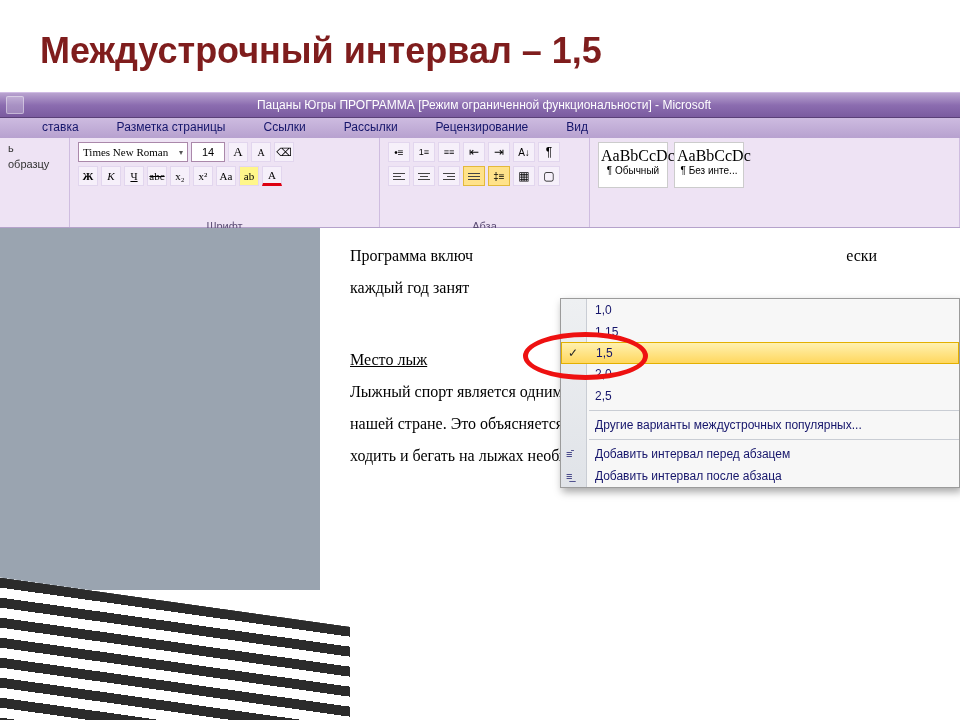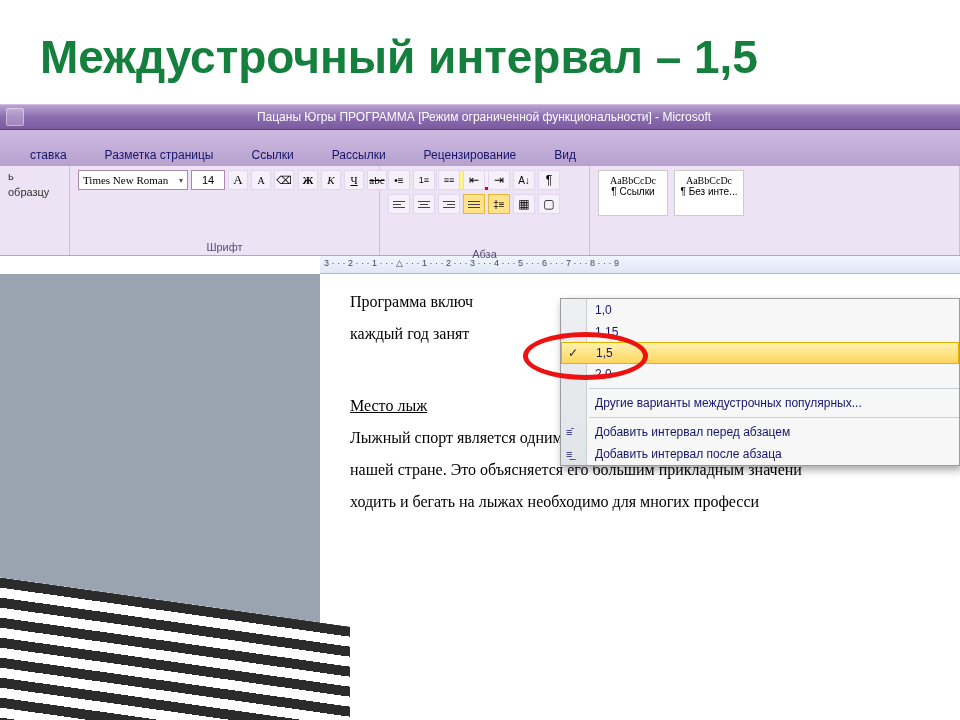--- a/index.html
+++ b/index.html
@@ -9,23 +9,23 @@
     height: 720px;
     background: #fff;
     font-family: "Segoe UI", Tahoma, Arial, sans-serif;
     font-size: 12px;
     overflow: hidden;
     position: relative;
   }
   .slide-title {
     padding: 30px 40px 20px;
     font-family: Arial, sans-serif;
-    font-size: 46px;
+    font-size: 36px;
     font-weight: bold;
-    color: #15803d;
+    color: #7f1d1d;
   }
   .word-window {
     position: relative;
     width: 960px;
   }
   .titlebar {
     height: 26px;
     background: linear-gradient(#b9a3d0, #8c6db0, #7a5b9f);
     border-top: 1px solid #d0bce4;
     border-bottom: 1px solid #5a4078;
@@ -44,26 +44,26 @@
     border: 1px solid rgba(255,255,255,.4);
     border-radius: 2px;
   }
   .title-text {
     position: absolute;
     left: 8px; right: 0;
     text-align: center;
     pointer-events: none;
   }
   .ribbon-tabs {
-    height: 36px;
+    height: 20px;
     background: linear-gradient(#cdbbe0, #b7a1cf);
     display: flex;
     align-items: flex-end;
     gap: 18px;
-    padding: 0 20px;
+    padding: 0 32px;
     font-size: 12px;
     color: #15156b;
   }
   .rtab { padding: 3px 10px 4px; cursor: default; }
   .ribbon {
     height: 90px;
     background: #eee3f4;
     border-bottom: 1px solid #b5a2cb;
     display: flex;
     align-items: stretch;
@@ -104,21 +104,21 @@
     width:22px; height:20px; background:#f6f0fa; border:1px solid #e2d6ee;
     display:flex; align-items:center; justify-content:center;
   }
   .abtn.highlight { background:#ffe28a; border-color:#e3b93c; }
   .lines { display:flex; flex-direction:column; gap:2px; }
   .lines span { display:block; width:12px; height:1px; background:#444; }
   .styles-group .style-box {
     display:inline-block; width:70px; height:46px; background:#fff; border:1px solid #ccc;
     margin-right:2px; font-size:10px; text-align:center; padding:2px;
   }
-  .style-box .sample { font-family:"Times New Roman",serif; font-size:10px; color:#000; display:block; padding-top:2px; }
+  .style-box .sample { font-family:"Times New Roman",serif; font-size:16px; color:#000; display:block; padding-top:2px; }
   .style-box.h .sample { font-size:18px; font-weight:bold; }
   .ruler-area { background: #fff; }
   .ruler {
     height: 18px; background: linear-gradient(#f0f6ff,#e0e8f4);
     border-bottom:1px solid #b0b8c8;
     margin-left:320px; width:640px;
     font-size:9px; color:#445; padding:2px 4px;
     white-space:nowrap; overflow:hidden;
   }
   .doc {
@@ -227,21 +227,21 @@
 
     <div class="group" style="width:70px">
       <div class="group-body" style="flex-direction:column; align-items:flex-start;">
         <span style="font-size:11px;color:#333">ь</span>
         <span style="font-size:11px;color:#333">образцу</span>
       </div>
       <div class="group-label"></div>
     </div>
 
     <div class="group" style="width:310px">
-      <div class="group-body" style="flex-direction:row;gap:4px">
+      <div class="group-body" style="flex-direction:column;gap:4px">
         <div class="font-row1">
           <div class="font-name">
             <span>Times New Roman</span>
               <span class="caret">▾</span>
           </div>
           <div class="font-size">14</div>
           <div class="sbtn" style="font-size:13px">A</div>
           <div class="sbtn" style="font-size:10px">A</div>
           <div class="sbtn">⌫</div>
         </div>
@@ -313,34 +313,31 @@
           <div class="abtn">▢</div>
         </div>
       </div>
       <div class="group-label">Абза</div>
     </div>
 
     <div class="group styles-group" style="flex:1">
       <div class="group-body">
         <div class="style-box">
           <span class="sample">AaBbCcDc</span>
-          <span>¶ Ссылки</span>
+          <span>¶ Обычный</span>
         </div>
         <div class="style-box">
           <span class="sample">AaBbCcDc</span>
           <span>¶ Без инте...</span>
         </div>
       </div>
       <div class="group-label"></div>
     </div>
   </div>
 
-  <div class="ruler-area">
-    <div class="ruler">3 · · · 2 · · · 1 · · · △ · · · 1 · · · 2 · · · 3 · · · 4 · · · 5 · · · 6 · · · 7 · · · 8 · · · 9</div>
-  </div>
 
   <div class="doc">
     <div class="page">
       <p><span>Программа включ</span>
          <span style="display:inline-block;width:365px"></span>
          <span>ески</span></p>
       <p>каждый год занят</p>
       <p style="margin-top:40px">
         <span class="h">Место лыж</span>
         <span style="display:inline-block;width:352px"></span>
@@ -356,20 +353,21 @@
 
 <div class="ls-menu">
   <div class="iconcol"></div>
   <div class="ls-item">1,0</div>
   <div class="ls-item">1,15</div>
   <div class="ls-item sel">
     <span class="chk">✓</span>
     <span>1,5</span>
   </div>
   <div class="ls-item">2,0</div>
+  <div class="ls-item">2,5</div>
   <div class="sep"></div>
   <div class="ls-item">
     <span class="u">Д</span>
       <span>ругие варианты междустрочных популярных...</span>
   </div>
   <div class="sep"></div>
   <div class="ls-item">
     <span style="position:absolute;left:5px;font-size:11px">≡̄</span>
     <span class="u">Д</span>
       <span>обавить интервал перед абзацем</span>

